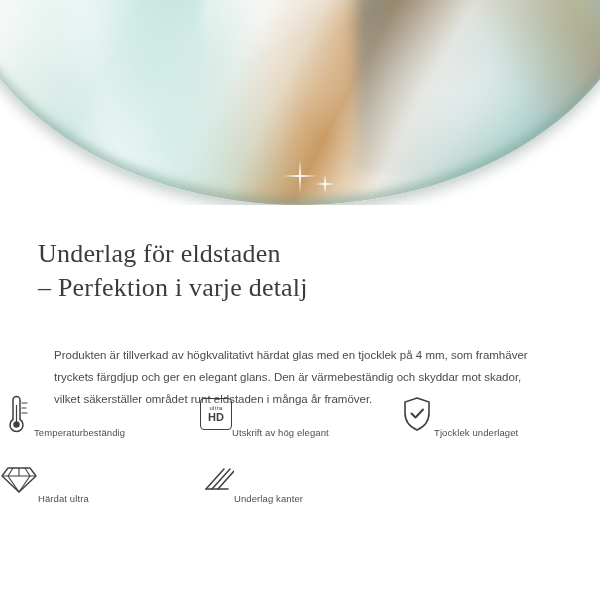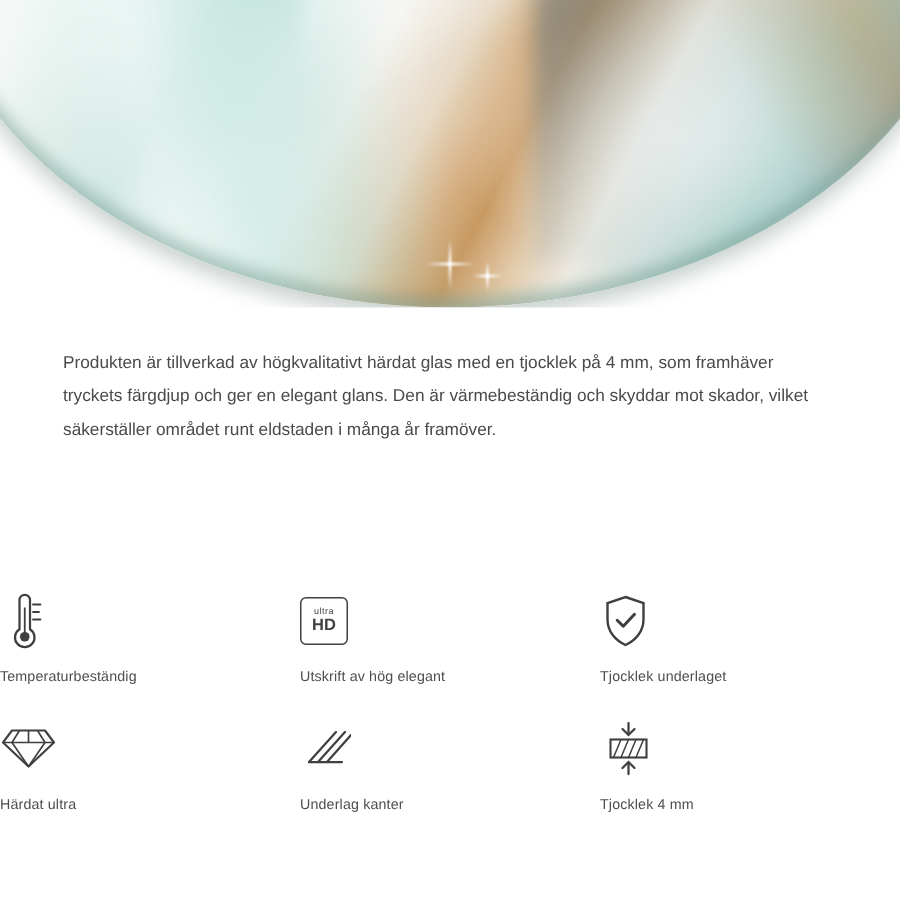--- a/index.html
+++ b/index.html
@@ -150,41 +150,41 @@
     padding: 32px 38px 0 38px;
     font-family: "Liberation Serif", serif;
     font-weight: 400;
     font-size: 26px;
     line-height: 1.32;
     color: #3c3c3c;
     letter-spacing: 0.2px;
   }
   h1.headline .l2 { display: block; }
   p.body {
-    margin: 4px;
+    margin: 16px;
     padding: 22px 48px 0 38px;
     font-size: 11.5px;
     line-height: 1.95;
     color: #4a4a4a;
   }
 
   
   .features {
     position: absolute;
     left: 0;
     top: 390px;
     width: 600px;
     display: grid;
     grid-template-columns: repeat(3, 1fr);
     row-gap: 18px;
   }
   .feature {
     display: flex;
-    flex-direction: column;
-    align-items: flex-start;
+    flex-direction: row;
+    align-items: flex-end;
     justify-content: flex-start;
   }
   .feature .icon {
     height: 48px;
     display: flex;
     align-items: center;
     justify-content: center;
   }
   .feature .cap {
     margin-top: 8px;
@@ -216,20 +216,24 @@
     <div class="veinB"></div>
     <div class="veinC"></div>
     <div class="veinD"></div>
     <div class="edge"></div>
   </div>
   <div class="glint"></div>
   <div class="glint glint2"></div>
 </div>
 
 <div class="content">
+  <h1 class="headline">
+    <span class="l1">Underlag för eldstaden</span>
+    <span class="l2">– Perfektion i varje detalj</span>
+  </h1>
   <p class="body">Produkten är tillverkad av högkvalitativt härdat glas med en tjocklek på 4 mm, som framhäver tryckets färgdjup och ger en elegant glans. Den är värmebeständig och skyddar mot skador, vilket säkerställer området runt eldstaden i många år framöver.</p>
 </div>
 
 <div class="features">
 
   <div class="feature">
     <div class="icon">
       <svg width="34" height="40" viewBox="0 0 34 40" fill="none" stroke="#3f3f3f" stroke-width="1.5">
         <path d="M13 6a3.5 3.5 0 0 1 7 0v19.5a6.5 6.5 0 1 1-7 0V6z"></path>
         <path d="M16.5 11v17" stroke-width="1.2"></path>
@@ -277,27 +281,14 @@
       <svg width="34" height="34" viewBox="0 0 34 34" fill="none" stroke="#3f3f3f" stroke-width="1.5" stroke-linecap="round">
         <path d="M6 26L24 6"></path>
         <path d="M12 26L30 6"></path>
         <path d="M18 26L34 8"></path>
         <path d="M6 26h22" stroke-width="1.5"></path>
       </svg>
     </div>
     <div class="cap">Underlag kanter</div>
   </div>
 
-  <div class="feature">
-    <div class="icon">
-      <svg width="38" height="38" viewBox="0 0 38 38" fill="none" stroke="#3f3f3f" stroke-width="1.5" stroke-linecap="round">
-        <path d="M19 2v7"></path>
-          <path d="M15 6l4 4 4-4"></path>
-        <path d="M19 36v-7"></path>
-          <path d="M15 32l4-4 4 4"></path>
-        <rect x="7" y="13" width="24" height="12" stroke-width="1.4"></rect>
-        <path d="M9 25l5-12M14 25l5-12M19 25l5-12M24 25l5-12" stroke-width="1"></path>
-      </svg>
-    </div>
-    <div class="cap">Tjocklek 4 mm</div>
-  </div>
 
 </div>
 
 </body></html>

